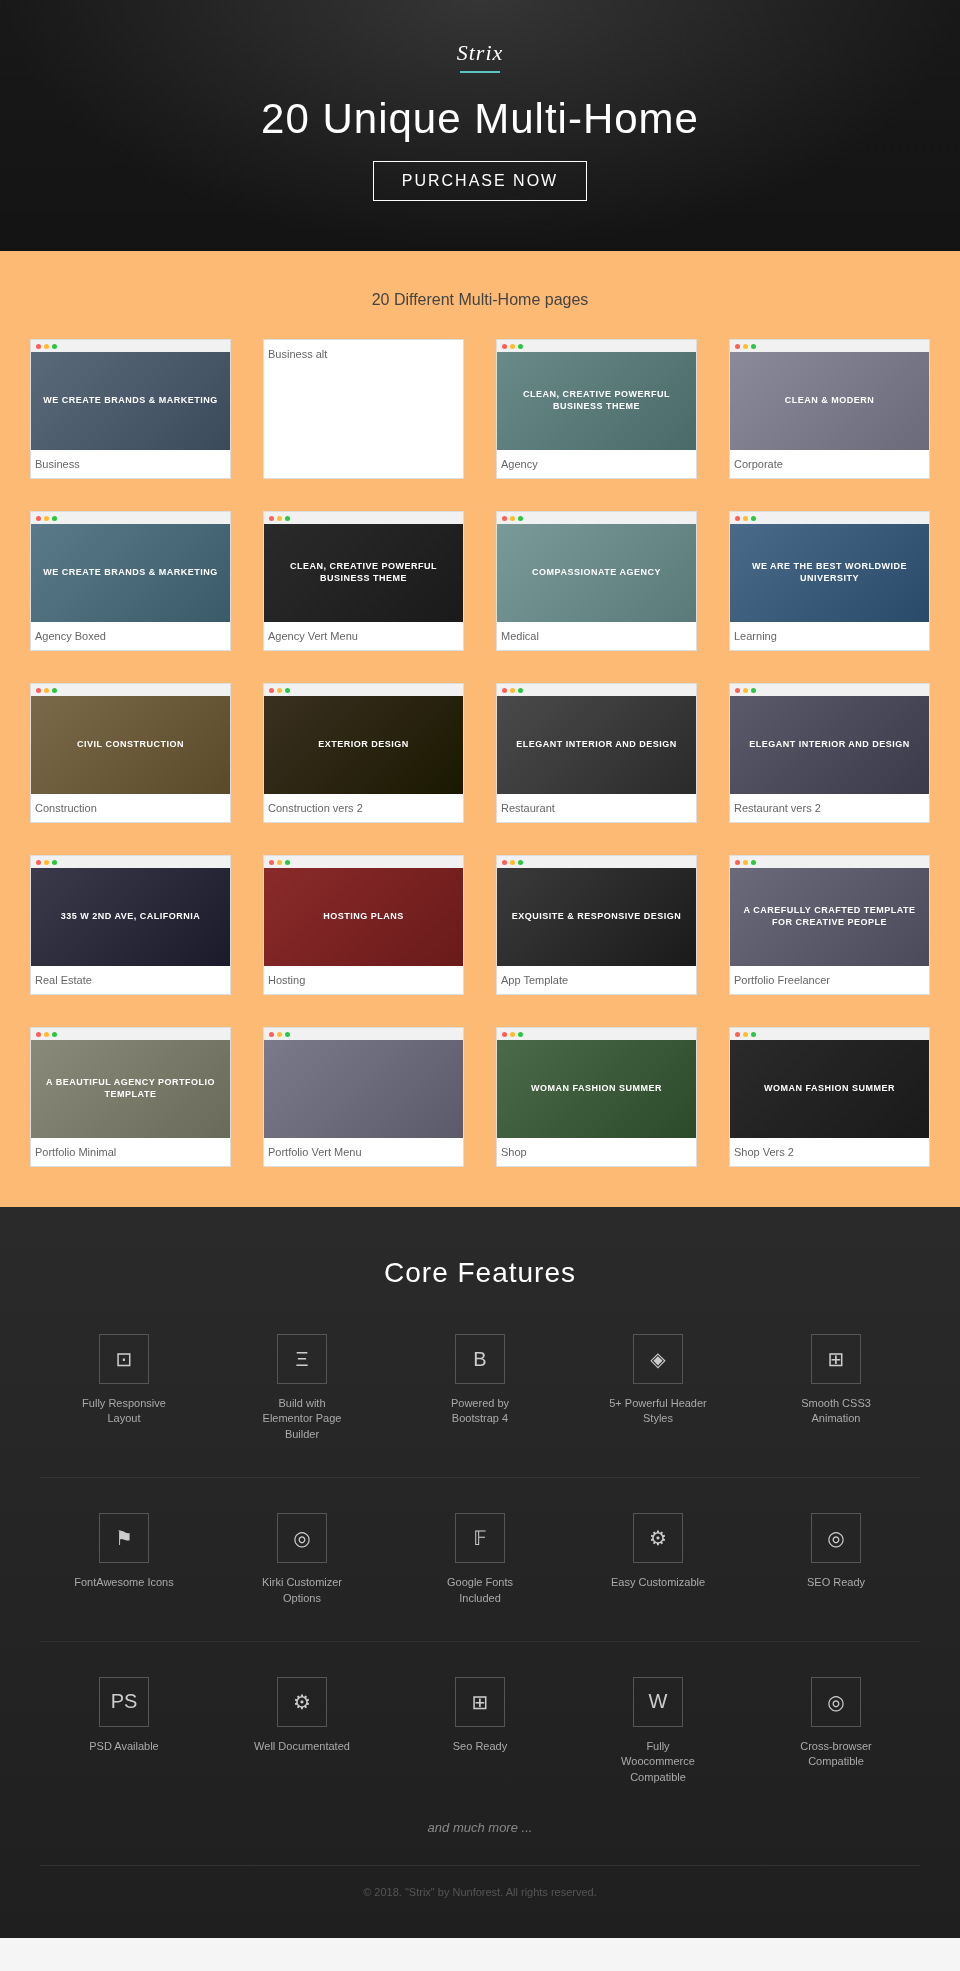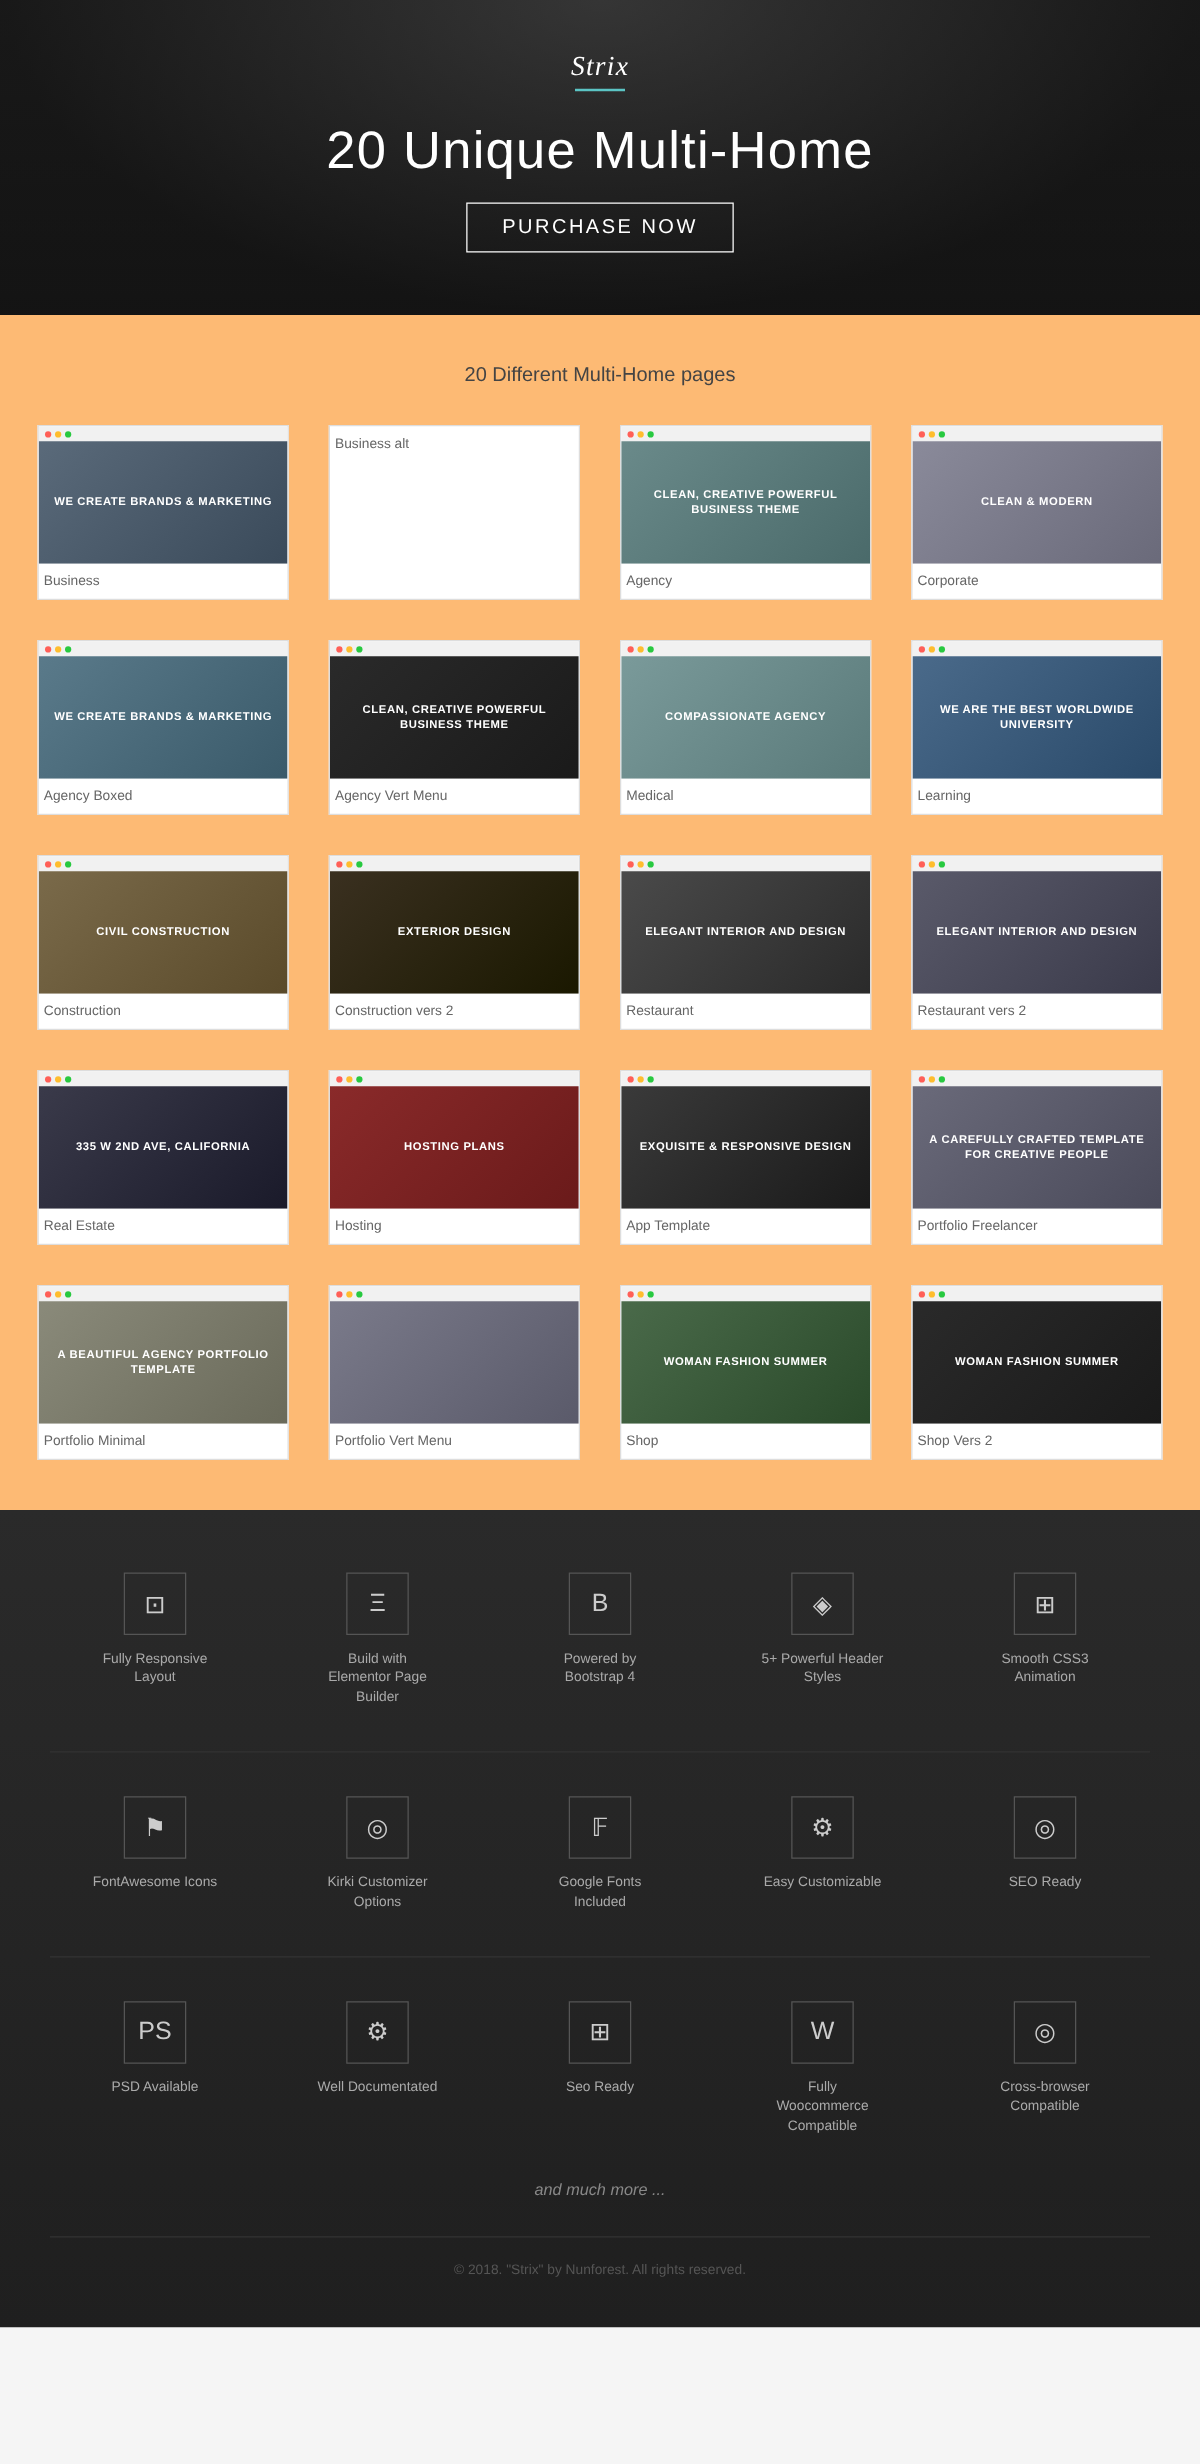--- a/index.html
+++ b/index.html
@@ -430,20 +430,21 @@
             <div class="mini-dot green"></div>
           </div>
           <div class="mini-content thumb-shop2">WOMAN FASHION SUMMER</div>
         </div>
         <div class="page-label">Shop Vers 2</div>
       </div>
     </div>
 </section>
 
 <section class="features-section">
+  <h2 class="features-title">Core Features</h2>
   <div id="features-rows">
       <div class="features-grid">
         <div class="feature-item">
           <div class="feature-icon">⊡</div>
           <div class="feature-label">Fully Responsive Layout</div>
         </div>
         <div class="feature-item">
           <div class="feature-icon">Ξ</div>
           <div class="feature-label">Build with Elementor Page Builder</div>
         </div>

